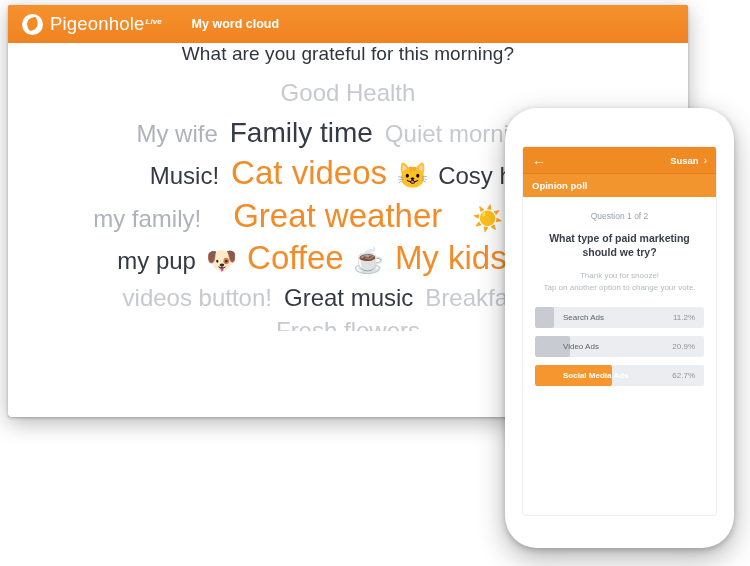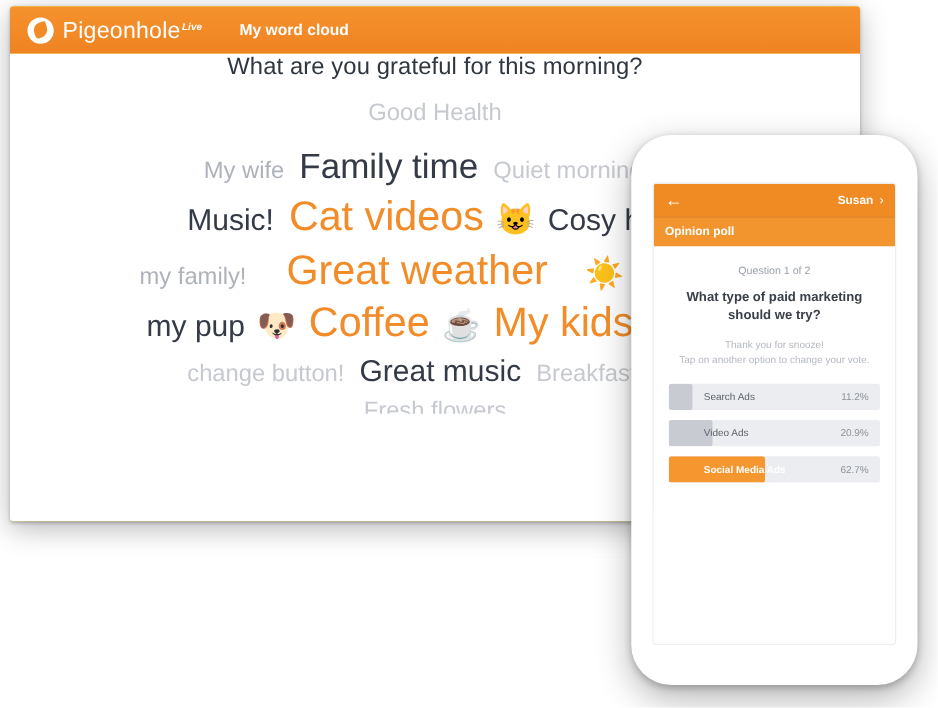--- a/index.html
+++ b/index.html
@@ -15,21 +15,21 @@
     position: relative;
   }
 
   
   #browser-window {
     position: absolute;
     left: 8px;
     top: 5px;
     width: 680px;
     height: 412px;
-    background: #fde047;
+    background: #be185d;
     border-radius: 3px;
     box-shadow: 0 6px 22px rgba(0,0,0,0.28), 0 1px 3px rgba(0,0,0,0.25);
     overflow: hidden;
   }
 
   #browser-topbar {
     position: absolute;
     left: 0; top: 0;
     width: 100%;
     height: 38px;
@@ -117,21 +117,21 @@
   .cloud-word {
     margin: 0 6px;
     line-height: 1;
   }
   .w-emoji { font-size: 25px; margin: 0 4px; line-height: 1; }
 
   
   .sz-xl   { font-size: 33px; }
   .sz-lg   { font-size: 28px; }
   .sz-md   { font-size: 24px; }
-  .sz-sm   { font-size: 19px; }
+  .sz-sm   { font-size: 24px; }
   .c-dark  { color: #343a46; }
   .c-grey  { color: #c6c9cf; }
   .c-mid   { color: #aeb2ba; }
   .c-orange{ color: #f28c28; }
 
   
   #phone {
     position: absolute;
     left: 505px;
     top: 108px;
@@ -290,21 +290,21 @@
         </div>
         <div class="cloud-row" style="top: 160px;">
           <span class="cloud-word sz-md c-dark">my pup</span>
           <span class="w-emoji">🐶</span>
           <span class="cloud-word sz-xl c-orange">Coffee</span>
           <span class="w-emoji">☕</span>
           <span class="cloud-word sz-xl c-orange">My kids</span>
           <span class="cloud-word sz-md c-dark">Morni</span>
         </div>
         <div class="cloud-row" style="top: 205px;">
-          <span class="cloud-word sz-sm c-grey">change button!</span>
+          <span class="cloud-word sz-sm c-grey">videos button!</span>
           <span class="cloud-word sz-md c-dark">Great music</span>
           <span class="cloud-word sz-sm c-grey">Breakfast bag</span>
         </div>
         <div class="cloud-row" style="top: 238px;">
           <span class="cloud-word sz-sm c-grey">Fresh flowers</span>
         </div>
       </div>
   </div>
 
 </div>

